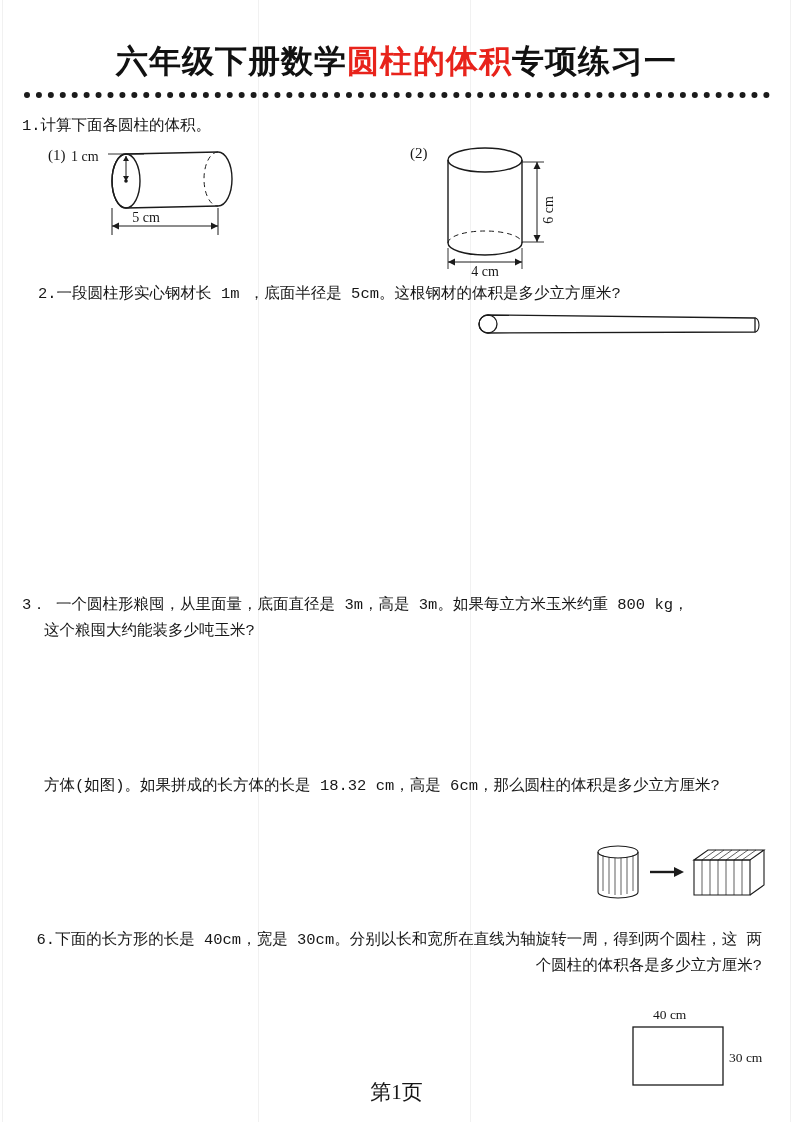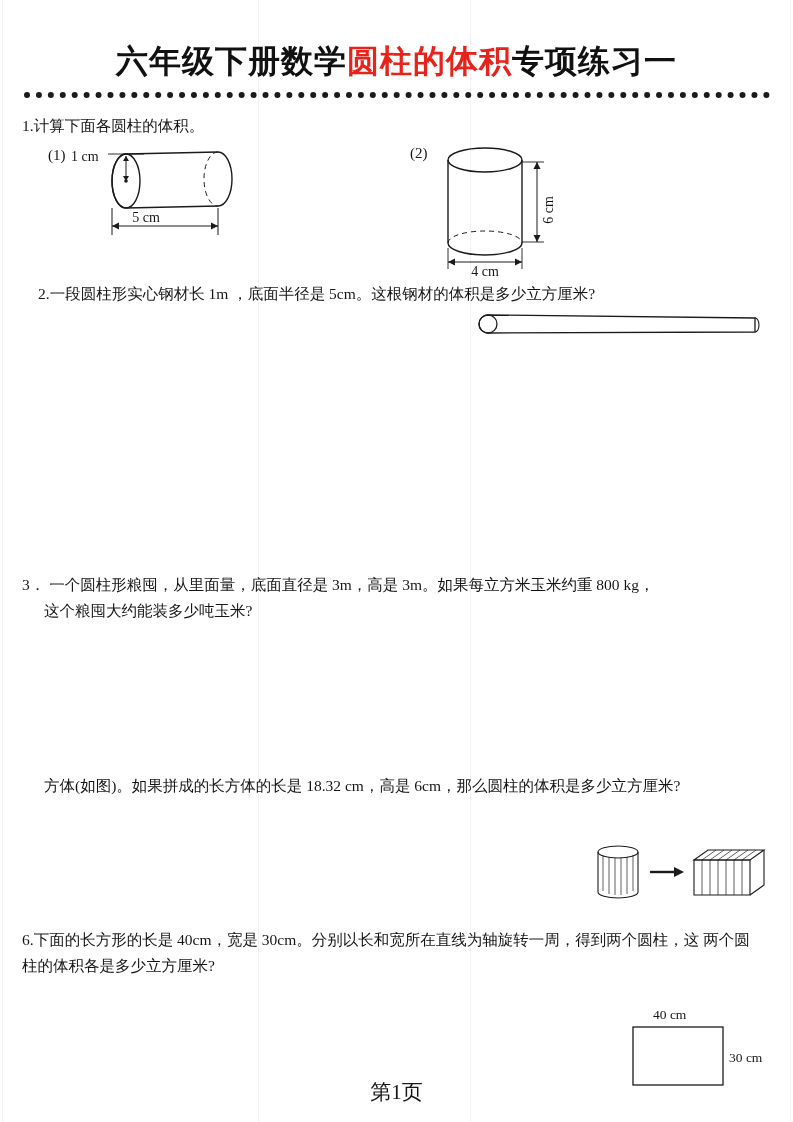--- a/index.html
+++ b/index.html
@@ -52,31 +52,31 @@
     position: absolute;
     left: 24px;
     top: 92px;
     width: 746px;
     height: 6px;
     border-top: 6px dotted #1b1b1b;
   }
 
   .q {
     position: absolute;
-    font-family: Liberation Serif, serif;
+    font-family: Liberation Mono, monospace;
     font-size: 15.5px;
     line-height: 26px;
     color: #161616;
   }
   .q1 { left: 22px; top: 113px; width: 500px; }
   .q2 { left: 22px; top: 281px; width: 730px; margin-left: 16px; }
   .q3 { left: 22px; top: 418px; width: 720px; }
-  .q4 { left: 22px; top: 572px; width: 720px; }
+  .q4 { left: 22px; top: 592px; width: 720px; }
   .q5 { left: 22px; top: 773px; width: 740px; }
-  .q6 { left: 22px; top: 927px; width: 740px; }
+  .q6 { left: 22px; top: 927px; width: 740px; text-align: right; }
 
   .indent { display: block; text-indent: 22px; }
 
   .footer {
     position: absolute;
     left: 0;
     top: 1078px;
     width: 793px;
     text-align: center;
     font-family: "Liberation Serif", serif;

